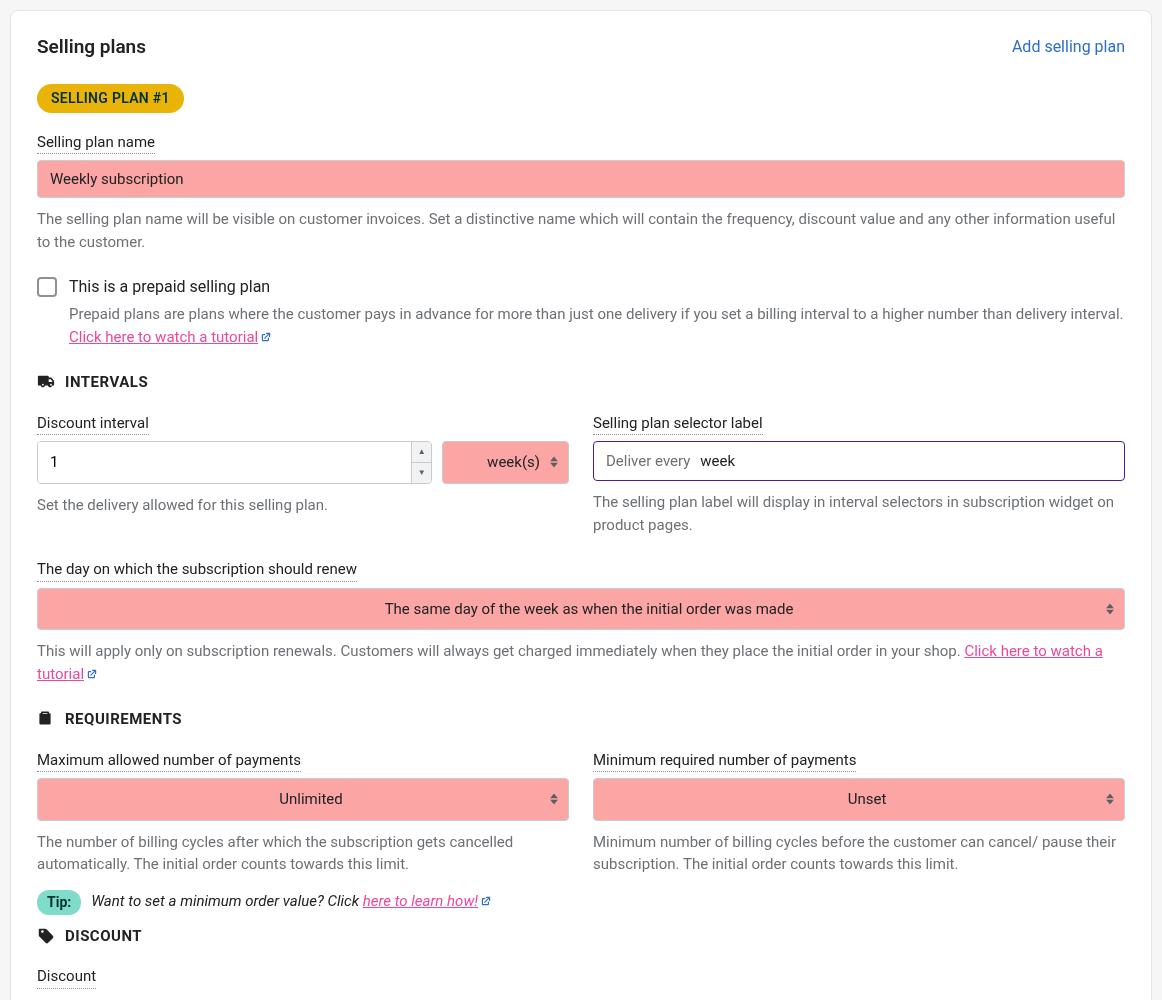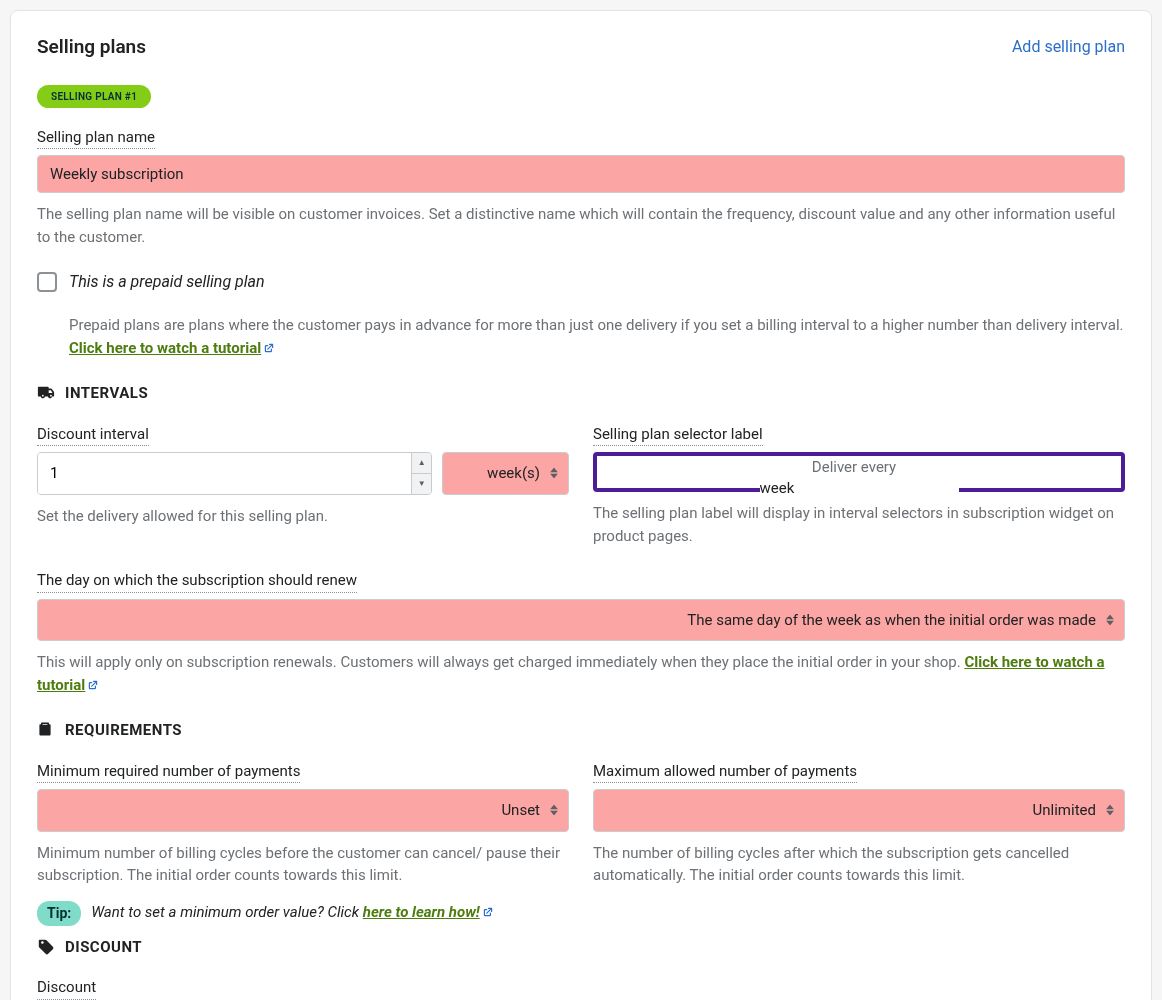--- a/index.html
+++ b/index.html
@@ -30,24 +30,24 @@
     color: #202223;
   }
   .link-action {
     color: #2c6ecb;
     font-size: 16px;
     text-decoration: none;
     cursor: pointer;
   }
   .badge {
     display: inline-block;
-    background: #84cc16;
+    background: #eab308;
     color: #003135;
     font-weight: 600;
-    font-size: 10px;
+    font-size: 14px;
     padding: 4px 14px;
     border-radius: 16px;
     margin-bottom: 18px;
     letter-spacing: 0.3px;
   }
   .field-label {
     display: inline-block;
     font-size: 15px;
     color: #202223;
     margin-bottom: 6px;
@@ -79,27 +79,26 @@
   }
   .checkbox {
     width: 20px; height: 20px;
     border: 2px solid #8c9196;
     border-radius: 4px;
     flex-shrink: 0;
     margin-top: 2px;
     cursor: pointer;
     background: #fff;
   }
-  .checkbox-text .cb-label { font-size: 16px; margin-bottom: 20px; font-style: italic; }
+  .checkbox-text .cb-label { font-size: 16px; margin-bottom: 4px; }
   .checkbox-text .cb-help { color: #6d7175; font-size: 15px; }
   .inline-link {
-    color: #4d7c0f;
+    color: #ec4899;
     text-decoration: underline;
     cursor: pointer;
-    font-weight: bold;
   }
   .ext-icon {
     display: inline-block;
     vertical-align: -1px;
     margin-left: 2px;
   }
   .section-head {
     display: flex;
     align-items: center;
     gap: 10px;
@@ -148,44 +147,43 @@
     cursor: pointer;
     font-size: 8px;
     color: #5c5f62;
     padding: 0;
     line-height: 1;
   }
   .spinners button:first-child { border-bottom: 1px solid #c9cccf; }
   .select-wrap {
     display: flex;
     align-items: center;
-    justify-content: flex-end;
+    justify-content: center;
     gap: 8px;
     cursor: pointer;
     position: relative;
     padding-right: 28px;
     padding-left: 44px;
   }
   .select-wrap.small { width: auto; min-width: 100px; }
   .select-caret {
     position: absolute;
     right: 10px;
     top: 50%;
     transform: translateY(-50%);
     display:flex; flex-direction:column; gap:1px;
   }
   .select-caret svg { display:block; }
   .label-input {
     display: flex;
     align-items: center;
-    border: 4px solid #4c1d95;
+    border: 1px solid #4c1d95;
     border-radius: 4px;
     padding: 0 12px;
     height: 40px;
-    flex-direction: column;
   }
   .label-input .prefix {
     color: #6d7175;
     margin-right: 10px;
   }
   .label-input input {
     border: none;
     outline: none;
     font-size: 15px;
     flex: 1;
@@ -310,49 +308,49 @@
     <span class="icon">
       <svg viewBox="0 0 20 20" width="16" height="16" fill="#202223">
           <path d="M6 2a1 1 0 00-1 1v1H4a1 1 0 00-1 1v12a1 1 0 001 1h12a1 1 0 001-1V5a1 1 0 00-1-1h-1V3a1 1 0 00-1-1H6zm1 2h6v1H7V4z"></path>
         </svg>
     </span>
     <h3>REQUIREMENTS</h3>
   </div>
 
   <div class="cols field-block" style="margin-bottom:8px">
     <div class="col">
+      <span class="field-label">Maximum allowed number of payments</span>
+      <div class="select-wrap">
+        <span>Unlimited</span>
+        <span class="select-caret">
+          <svg width="8" height="5" viewBox="0 0 8 5">
+              <path d="M4 0L8 5H0z" fill="#5c5f62"></path>
+            </svg>
+          <svg width="8" height="5" viewBox="0 0 8 5">
+              <path d="M4 5L0 0h8z" fill="#5c5f62"></path>
+            </svg>
+        </span>
+      </div>
+      <div class="help">The number of billing cycles after which the subscription gets cancelled automatically. The initial order counts towards this limit.</div>
+    </div>
+    <div class="col">
       <span class="field-label">Minimum required number of payments</span>
       <div class="select-wrap">
         <span>Unset</span>
         <span class="select-caret">
           <svg width="8" height="5" viewBox="0 0 8 5">
               <path d="M4 0L8 5H0z" fill="#5c5f62"></path>
             </svg>
           <svg width="8" height="5" viewBox="0 0 8 5">
               <path d="M4 5L0 0h8z" fill="#5c5f62"></path>
             </svg>
         </span>
       </div>
       <div class="help">Minimum number of billing cycles before the customer can cancel/ pause their subscription. The initial order counts towards this limit.</div>
     </div>
-    <div class="col">
-      <span class="field-label">Maximum allowed number of payments</span>
-      <div class="select-wrap">
-        <span>Unlimited</span>
-        <span class="select-caret">
-          <svg width="8" height="5" viewBox="0 0 8 5">
-              <path d="M4 0L8 5H0z" fill="#5c5f62"></path>
-            </svg>
-          <svg width="8" height="5" viewBox="0 0 8 5">
-              <path d="M4 5L0 0h8z" fill="#5c5f62"></path>
-            </svg>
-        </span>
-      </div>
-      <div class="help">The number of billing cycles after which the subscription gets cancelled automatically. The initial order counts towards this limit.</div>
-    </div>
   </div>
 
   <div class="tip-row">
     <span class="tip-badge">Tip:</span>
     <span>
       <span>Want to set a minimum order value? Click </span><a class="inline-link"><span>here to learn how!</span><span class="ext-icon"><svg width="12" height="12" viewBox="0 0 20 20" fill="#2c6ecb">
               <path d="M11 3a1 1 0 100 2h2.586l-6.293 6.293a1 1 0 101.414 1.414L15 6.414V9a1 1 0 102 0V4a1 1 0 00-1-1h-5z"></path>
               <path d="M5 5a2 2 0 00-2 2v8a2 2 0 002 2h8a2 2 0 002-2v-3a1 1 0 10-2 0v3H5V7h3a1 1 0 000-2H5z"></path>
             </svg></span></a>
     </span>

